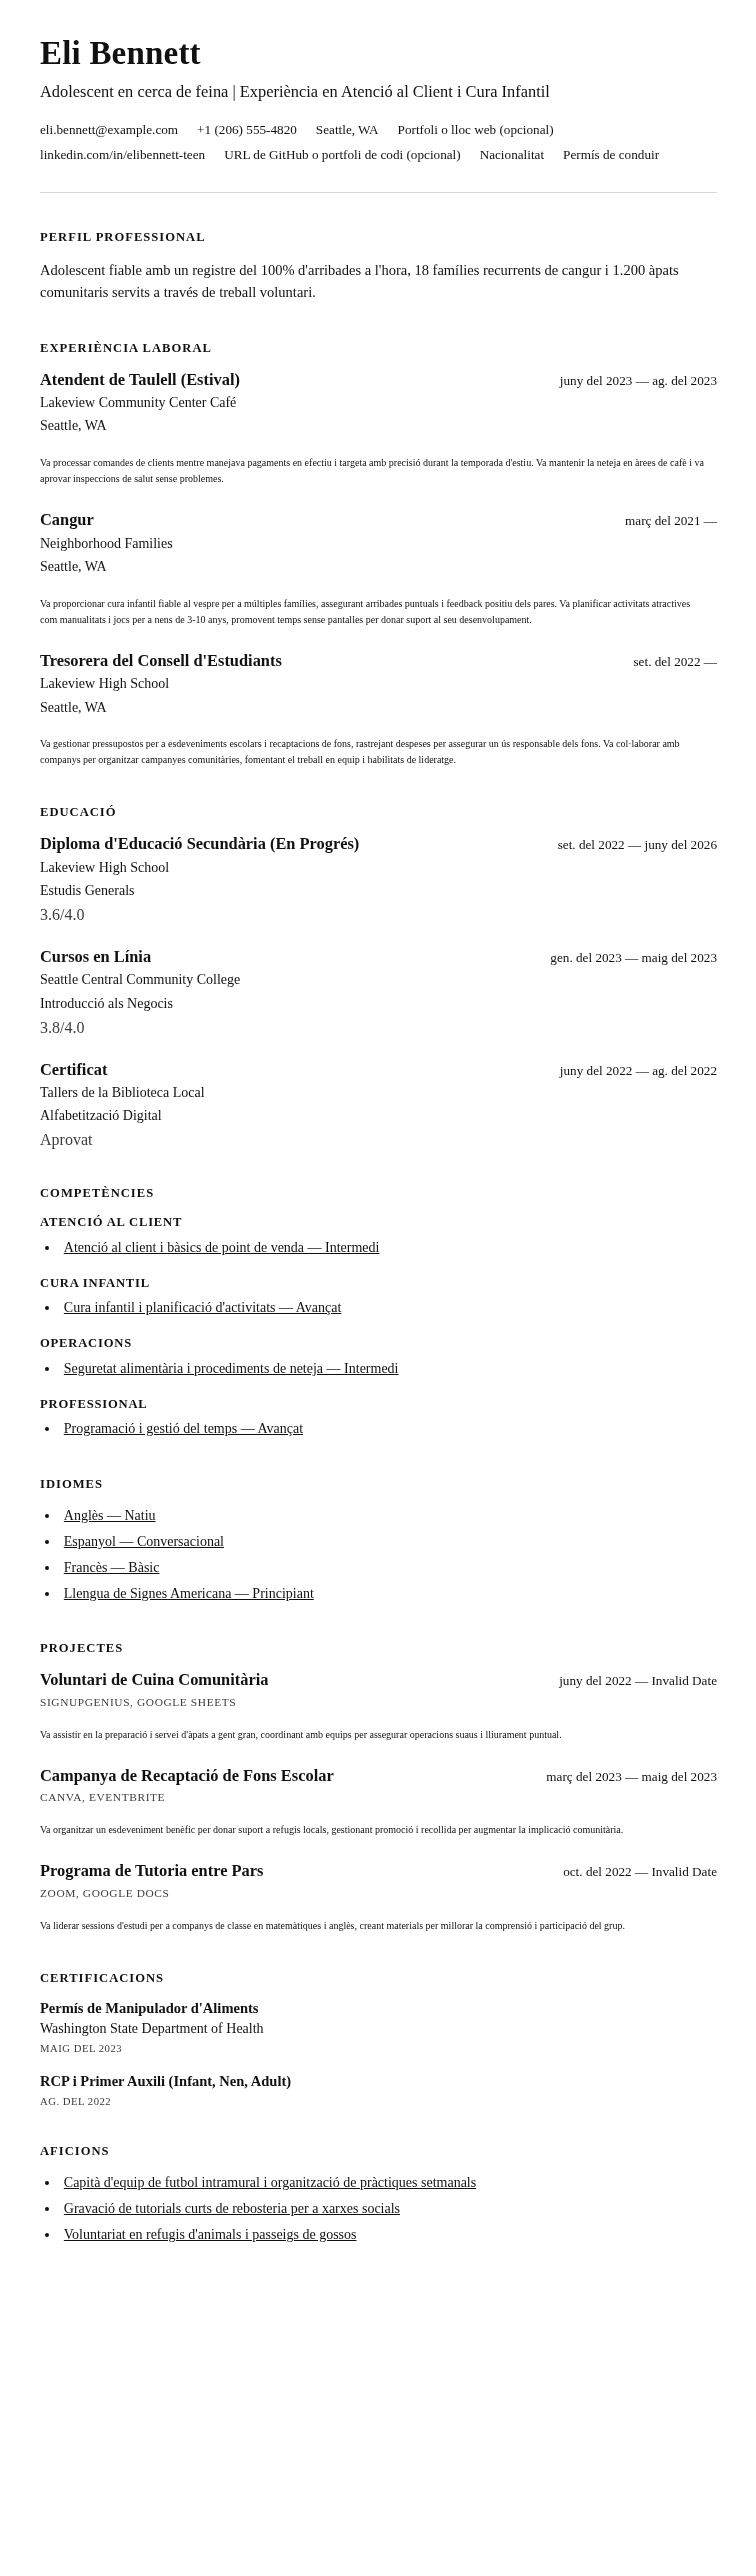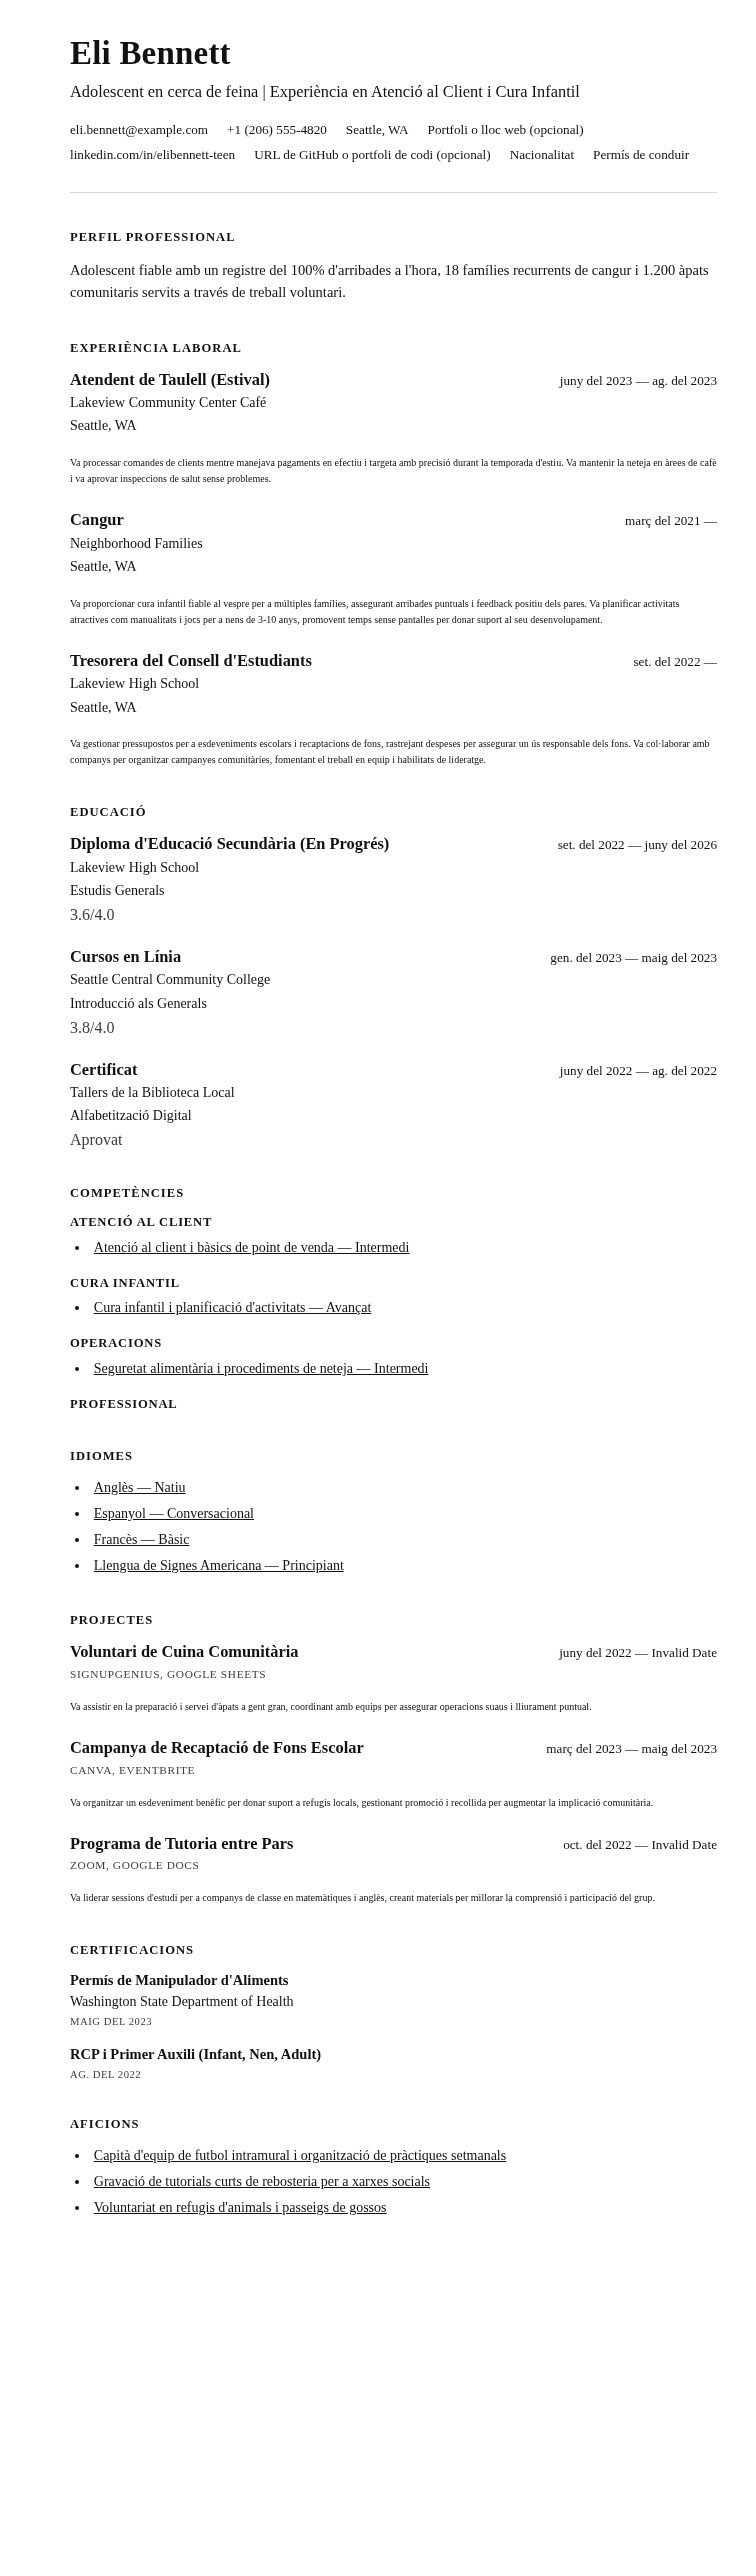--- a/index.html
+++ b/index.html
@@ -4,21 +4,21 @@
 <style>
   * { box-sizing: border-box; }
   html, body { margin: 0; padding: 0; }
   body {
     width: 757px;
     min-height: 2576px;
     background: #ffffff;
     color: #111111;
     font-family: "Liberation Serif", "DejaVu Serif", serif;
   }
-  .page { padding: 35px 40px 44px 40px; margin-left: 30px; }
+  .page { padding: 35px 40px 44px 40px; }
 
   
   h1.name { font-size: 33px; font-weight: 700; margin: 0; letter-spacing: 0.2px; }
   .subtitle { font-size: 16.4px; margin-top: 8.8px; line-height: 1.35; }
   .contacts {
     display: flex; flex-wrap: wrap;
     column-gap: 19px; row-gap: 7.6px;
     margin-top: 17.7px; font-size: 13.2px; line-height: 1.35;
   }
   .divider { border: none; border-top: 0.6px solid #d8d8d8; margin: 28px 0 0 0; }
@@ -134,21 +134,21 @@
       <div class="entry-sub">Estudis Generals</div>
       <div class="small-muted">3.6/4.0</div>
     </article>
 
     <article class="entry">
       <div class="entry-head">
         <h3 class="entry-title">Cursos en Línia</h3>
         <span class="entry-dates">gen. del 2023 — maig del 2023</span>
       </div>
       <div class="entry-sub">Seattle Central Community College</div>
-      <div class="entry-sub">Introducció als Generals</div>
+      <div class="entry-sub">Introducció als Negocis</div>
       <div class="small-muted">3.8/4.0</div>
     </article>
 
     <article class="entry">
       <div class="entry-head">
         <h3 class="entry-title">Certificat</h3>
         <span class="entry-dates">juny del 2022 — ag. del 2022</span>
       </div>
       <div class="entry-sub">Tallers de la Biblioteca Local</div>
       <div class="entry-sub">Alfabetització Digital</div>
@@ -175,20 +175,23 @@
 
     <div class="skill-group">
       <h3 class="skill-category">OPERACIONS</h3>
       <ul class="bullets">
         <li>Seguretat alimentària i procediments de neteja — Intermedi</li>
       </ul>
     </div>
 
     <div class="skill-group">
       <h3 class="skill-category">PROFESSIONAL</h3>
+      <ul class="bullets">
+        <li>Programació i gestió del temps — Avançat</li>
+      </ul>
     </div>
   </section>
 
   <section class="section">
     <h2 class="section-title">IDIOMES</h2>
     <ul class="bullets">
       <li>Anglès — Natiu</li>
       <li>Espanyol — Conversacional</li>
       <li>Francès — Bàsic</li>
       <li>Llengua de Signes Americana — Principiant</li>

